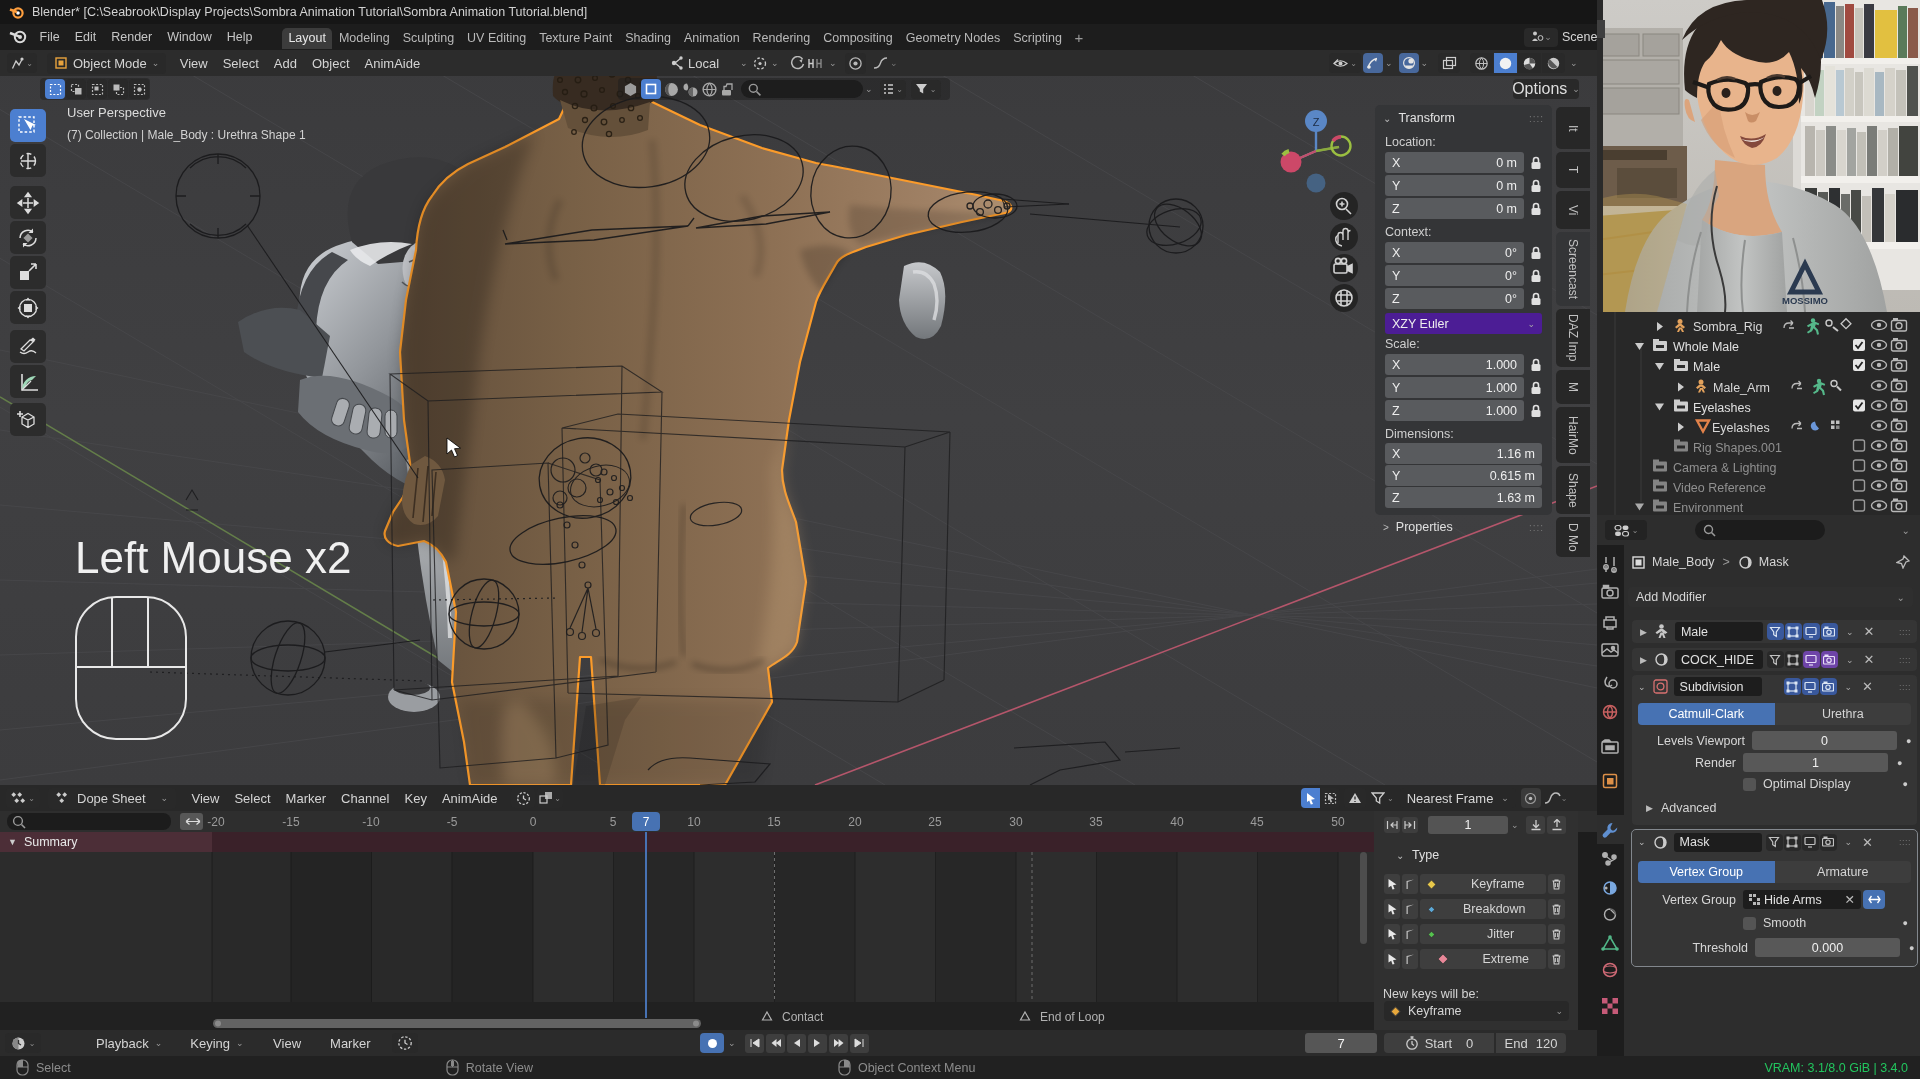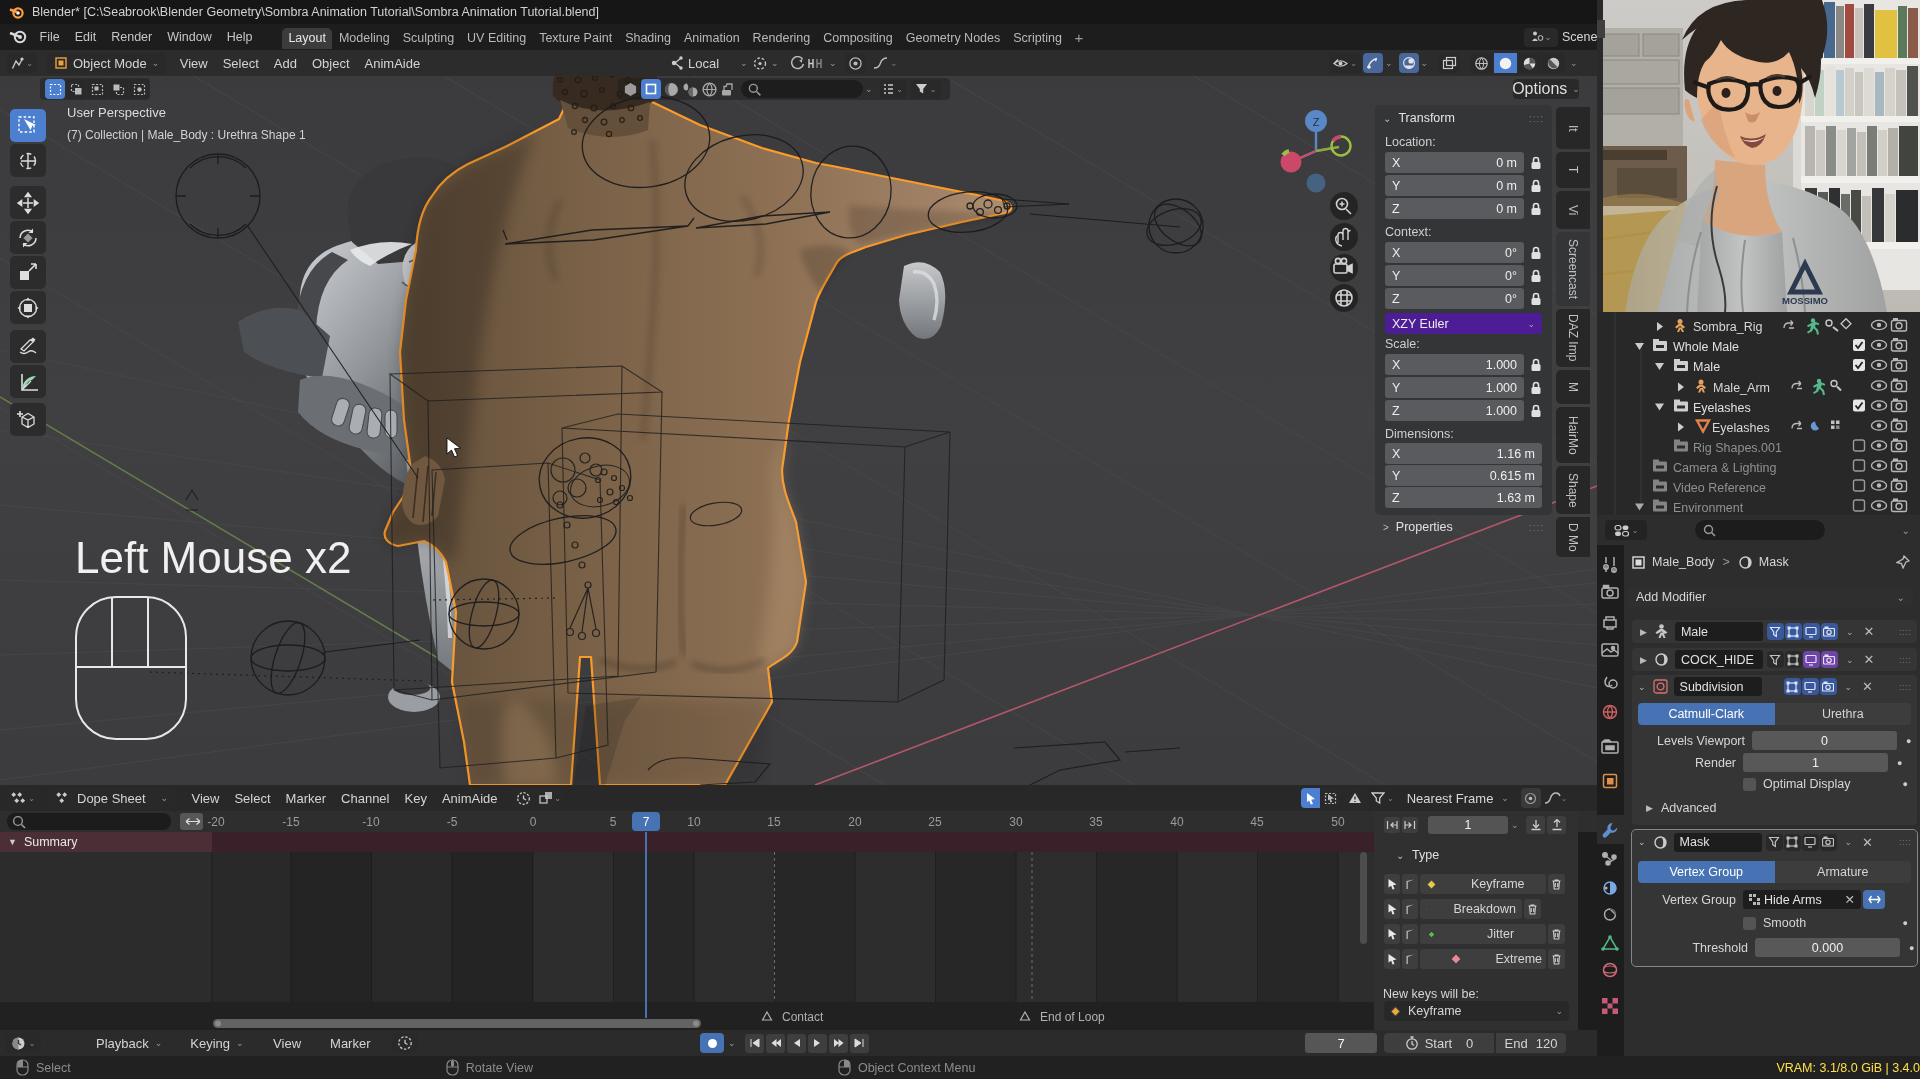--- a/index.html
+++ b/index.html
@@ -300,21 +300,21 @@
 <text x="67" y="117" font-size="13" fill="#dcdcdc" font-family="Liberation Sans,sans-serif">User Perspective</text>
 <text x="67" y="139" font-size="12" fill="#d2d2d2" font-family="Liberation Sans,sans-serif">(7) Collection | Male_Body : Urethra Shape 1</text>
 </svg>
 
 <div class="abs" id="titlebar">
   <svg width="15" height="15" style="margin-left:9px" viewBox="0 0 15 15">
         <circle cx="9" cy="8" r="4.6" fill="none" stroke="#ff9f3e" stroke-width="2.2"></circle>
         <circle cx="9" cy="8" r="1.8" fill="#fff"></circle>
         <path d="M1 4.5 L8 7" stroke="#ff9f3e" stroke-width="2.4"></path>
       </svg>
-  <span style="margin-left:8px">Blender* [C:\Seabrook\Blender Geometry\Sombra Animation Tutorial\Sombra Animation Tutorial.blend]</span>
+  <span style="margin-left:8px">Blender* [C:\Seabrook\Display Projects\Sombra Animation Tutorial\Sombra Animation Tutorial.blend]</span>
 </div>
 
 <div class="abs" id="topbar">
   <svg width="20" height="16" style="margin-left:8px" viewBox="0 0 20 16">
         <circle cx="12" cy="8" r="5.2" fill="none" stroke="#dadada" stroke-width="2"></circle>
         <circle cx="12" cy="8" r="2" fill="#dadada"></circle>
         <path d="M2 4 L11 7.4" stroke="#dadada" stroke-width="2.6"></path>
       </svg>
   <span class="menuitem" style="margin-left:4px">File</span>
       <span class="menuitem">Edit</span>
@@ -1569,21 +1569,21 @@
         <span class="kbtn" style="width:16px;height:20px">
           <svg width="11" height="12" viewBox="0 0 11 12">
             <path d="M1.5 1 L9.5 6.5 L6 7.2 L7.5 11 L5.5 11.5 L4.2 7.8 L1.5 9.5z" fill="#e8e8e8"></path>
           </svg>
         </span>
         <span class="kbtn" style="width:16px;height:20px">
           <svg width="11" height="12" viewBox="0 0 11 12">
             <path d="M1.5 11 L1.5 3 L9 1.5 L2.8 4 L2.8 11z" fill="#bbb"></path>
           </svg>
         </span>
-        <span class="kbtn" style="width:102px;height:20px;justify-content:flex-start;padding:0 6px">
+        <span class="kbtn" style="width:126px;height:20px;justify-content:flex-start;padding:0 6px">
           <svg width="11" height="11" viewBox="0 0 11 11">
             <rect x="3" y="3" width="5" height="5" transform="rotate(45 5.5 5.5)" fill="#5ba8d8" stroke="#3a3a3a" stroke-width="1"></rect>
           </svg>
           <span style="margin-left:26px">Breakdown</span>
         </span>
         <span class="kbtn" style="width:17px;height:20px">
           <svg width="11" height="12" viewBox="0 0 11 12">
             <path d="M1.5 3 h8 M4 3 V2 h3 v1 M2.5 3 l0.7 8 h4.6 l0.7-8 M4.3 5 v4 M6.7 5 v4" stroke="#ccc" stroke-width="1.1" fill="none"></path>
           </svg>
         </span>
@@ -1615,21 +1615,21 @@
         <span class="kbtn" style="width:16px;height:20px">
           <svg width="11" height="12" viewBox="0 0 11 12">
             <path d="M1.5 1 L9.5 6.5 L6 7.2 L7.5 11 L5.5 11.5 L4.2 7.8 L1.5 9.5z" fill="#e8e8e8"></path>
           </svg>
         </span>
         <span class="kbtn" style="width:16px;height:20px">
           <svg width="11" height="12" viewBox="0 0 11 12">
             <path d="M1.5 11 L1.5 3 L9 1.5 L2.8 4 L2.8 11z" fill="#bbb"></path>
           </svg>
         </span>
-        <span class="kbtn" style="width:126px;height:20px;justify-content:flex-end;padding:0 4px">
+        <span class="kbtn" style="width:126px;height:20px;justify-content:flex-end;padding:0 17px">
           <svg width="12" height="12" viewBox="0 0 12 12">
             <rect x="2.3" y="2.3" width="7.4" height="7.4" transform="rotate(45 6 6)" fill="#e88798" stroke="#3a3a3a" stroke-width="1"></rect>
           </svg>
           <span style="margin-left:33px">Extreme</span>
         </span>
         <span class="kbtn" style="width:17px;height:20px">
           <svg width="11" height="12" viewBox="0 0 11 12">
             <path d="M1.5 3 h8 M4 3 V2 h3 v1 M2.5 3 l0.7 8 h4.6 l0.7-8 M4.3 5 v4 M6.7 5 v4" stroke="#ccc" stroke-width="1.1" fill="none"></path>
           </svg>
         </span>
@@ -1726,14 +1726,14 @@
         <path d="M6.5 1 v7 M1 8 h11" stroke="#8a8a8a" stroke-width="1"></path>
         <rect x="5" y="2" width="3" height="5" fill="#8a8a8a"></rect>
       </svg>
   <span style="margin-left:7px">Rotate View</span>
   <svg width="13" height="17" style="margin-left:305px" viewBox="0 0 13 17">
         <rect x="1" y="1" width="11" height="15" rx="5" fill="none" stroke="#8a8a8a" stroke-width="1.2"></rect>
         <path d="M6.5 1 v7 M1 8 h11" stroke="#8a8a8a" stroke-width="1"></path>
         <path d="M11.5 2.5 a5 5 0 0 0 -5 -1.5 v7 h5z" fill="#8a8a8a"></path>
       </svg>
   <span style="margin-left:7px">Object Context Menu</span>
-  <span style="margin-left:auto;color:#fde047">VRAM: 3.1/8.0 GiB | 3.4.0</span>
+  <span style="margin-left:auto;margin-right:12px;color:#22c55e">VRAM: 3.1/8.0 GiB | 3.4.0</span>
 </div>
 </div>
 </body></html>

